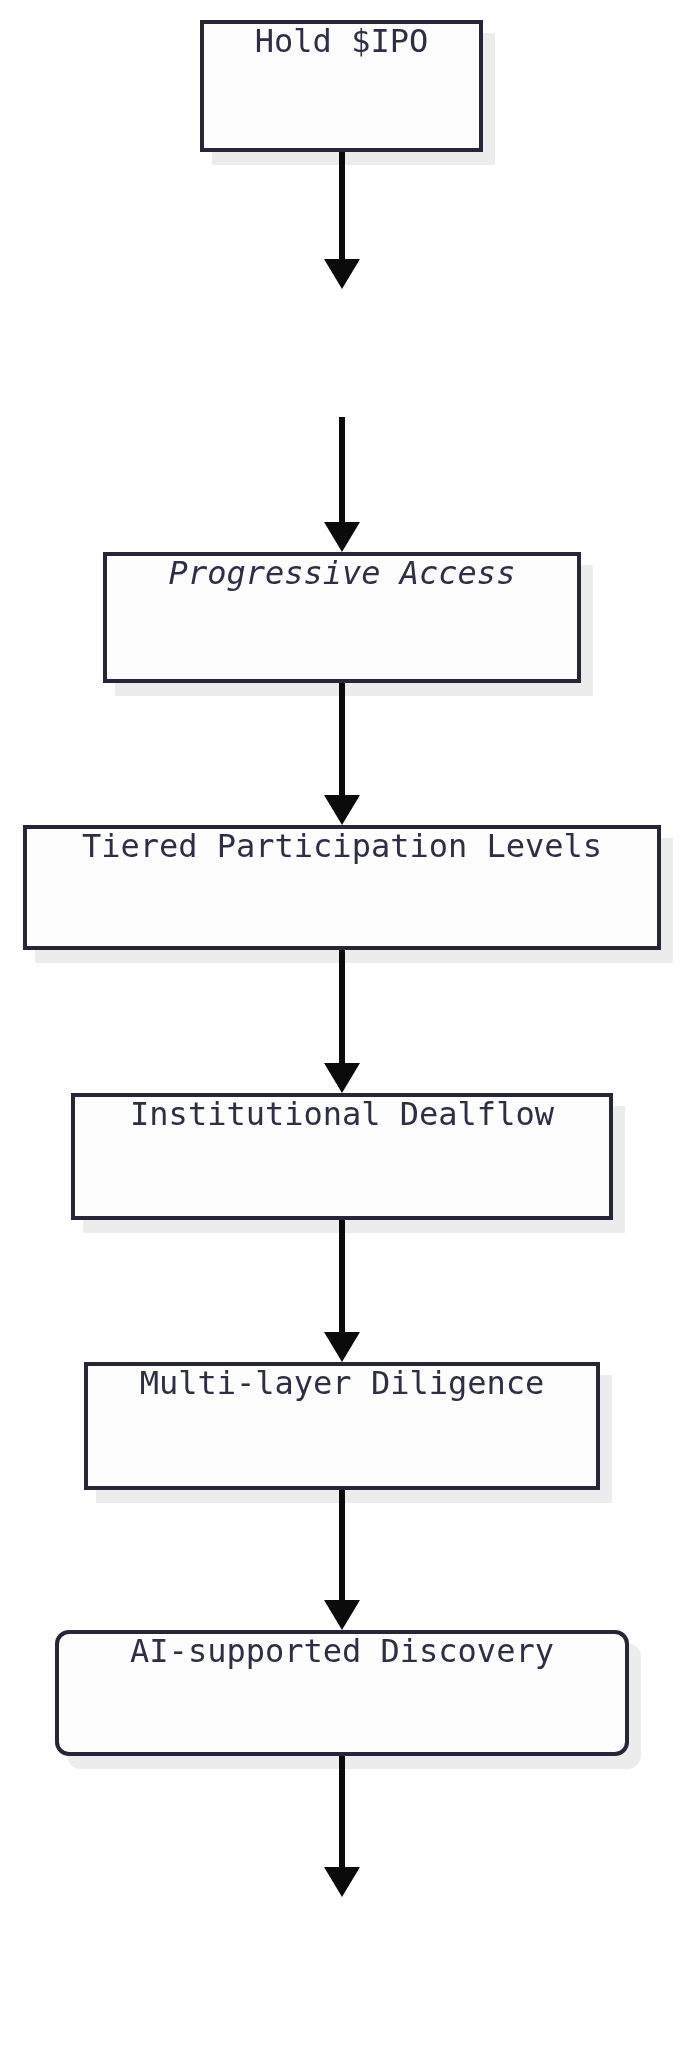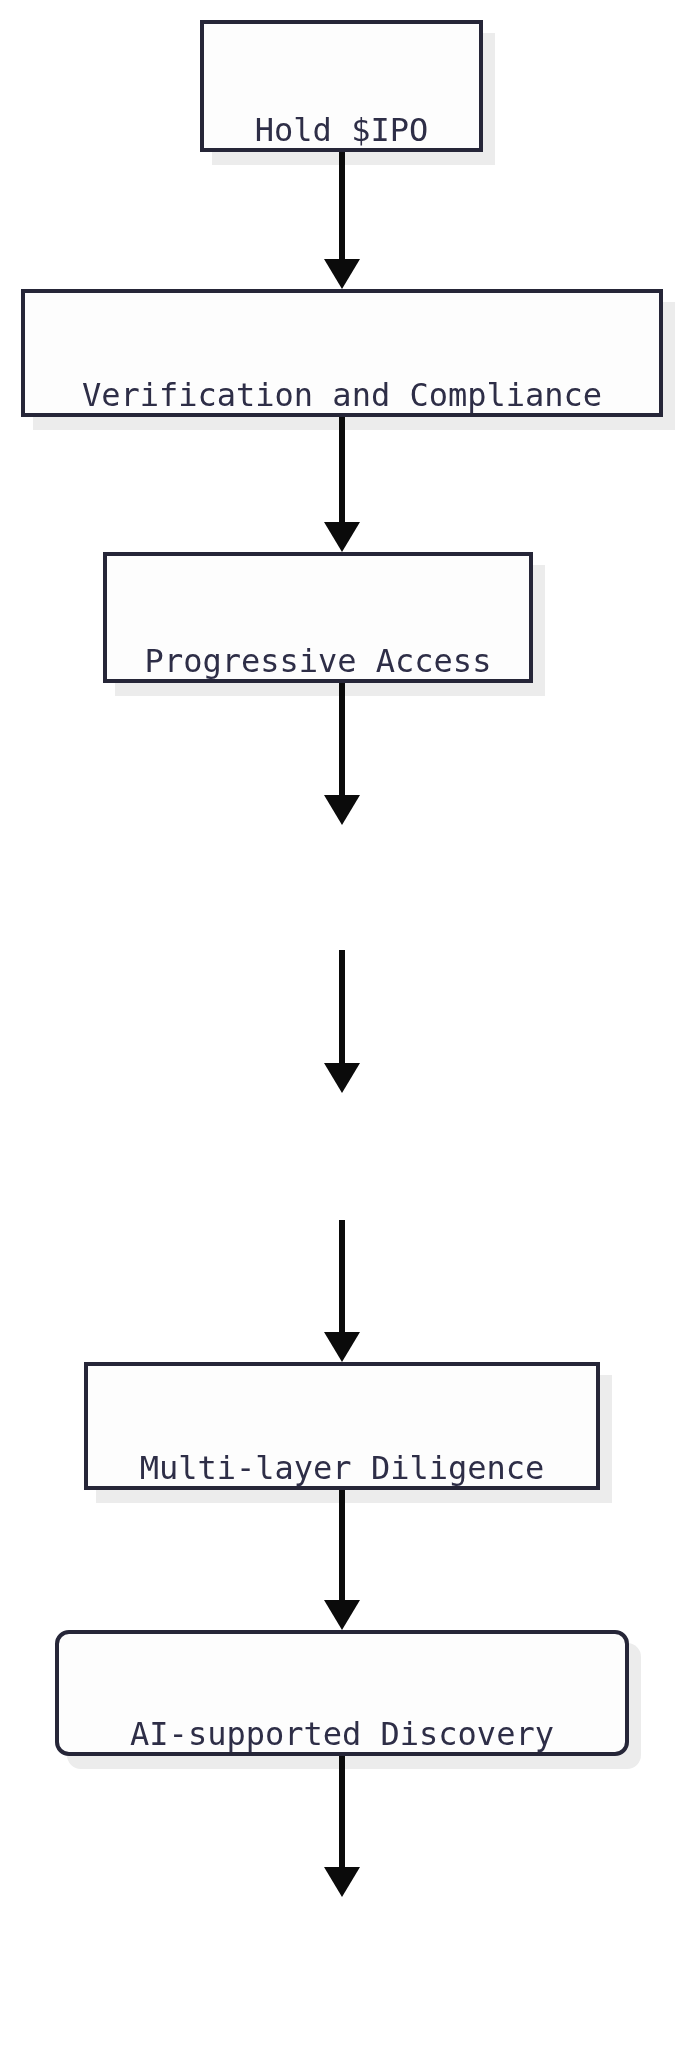--- a/index.html
+++ b/index.html
@@ -11,34 +11,34 @@
     overflow: hidden;
     font-family: "DejaVu Sans Mono", "Liberation Mono", monospace;
   }
   .node {
     position: absolute;
     box-sizing: border-box;
     background: var(--node-fill, #fdfdfd);
     border: 4px solid var(--node-border, #262638);
     box-shadow: 12px 13px 0 var(--shadow, #ececec);
     display: flex;
-    align-items: flex-end;
+    align-items: flex-start;
     justify-content: center;
     text-align: center;
   }
   .node .label {
     font-size: 32px;
     line-height: 1.1;
     color: var(--node-text, #2e2e47);
     white-space: nowrap;
   }
   
   .n1 { left: 200px; top: 20px;   width: 283px; height: 132px; }
   .n2 { left: 21px;  top: 289px;  width: 642px; height: 128px; }
-  .n3 { left: 103px; top: 552px;  width: 430px; height: 131px; }
+  .n3 { left: 103px; top: 552px;  width: 478px; height: 131px; font-style: italic; }
   .n4 { left: 23px;  top: 825px;  width: 638px; height: 125px; }
   .n5 { left: 71px;  top: 1093px; width: 542px; height: 127px; }
   .n6 { left: 84px;  top: 1362px; width: 516px; height: 128px; }
   .n7 { left: 55px;  top: 1630px; width: 574px; height: 126px; border-radius: 14px; }
   .n8 { left: 55px;  top: 1897px; width: 574px; height: 128px; }
 
   .arrow {
     position: absolute;
     left: 324px;   
     width: 36px;
@@ -74,32 +74,35 @@
 </head>
 <body>
 
 <div class="canvas">
 
   <div class="node n1">
     <span class="label">Hold $IPO</span>
   </div>
   <div class="arrow a1"></div>
 
-  <div class="node n2">
-    <span class="label">Verification and Compliance</span>
-  </div>
   <div class="arrow a2"></div>
 
   <div class="node n3">
     <span class="label">Progressive Access</span>
   </div>
   <div class="arrow a3"></div>
 
+  <div class="node n4">
+    <span class="label">Tiered Participation Levels</span>
+  </div>
   <div class="arrow a4"></div>
 
+  <div class="node n5">
+    <span class="label">Institutional Dealflow</span>
+  </div>
   <div class="arrow a5"></div>
 
   <div class="node n6">
     <span class="label">Multi-layer Diligence</span>
   </div>
   <div class="arrow a6"></div>
 
   <div class="node n7">
     <span class="label">AI-supported Discovery</span>
   </div>

